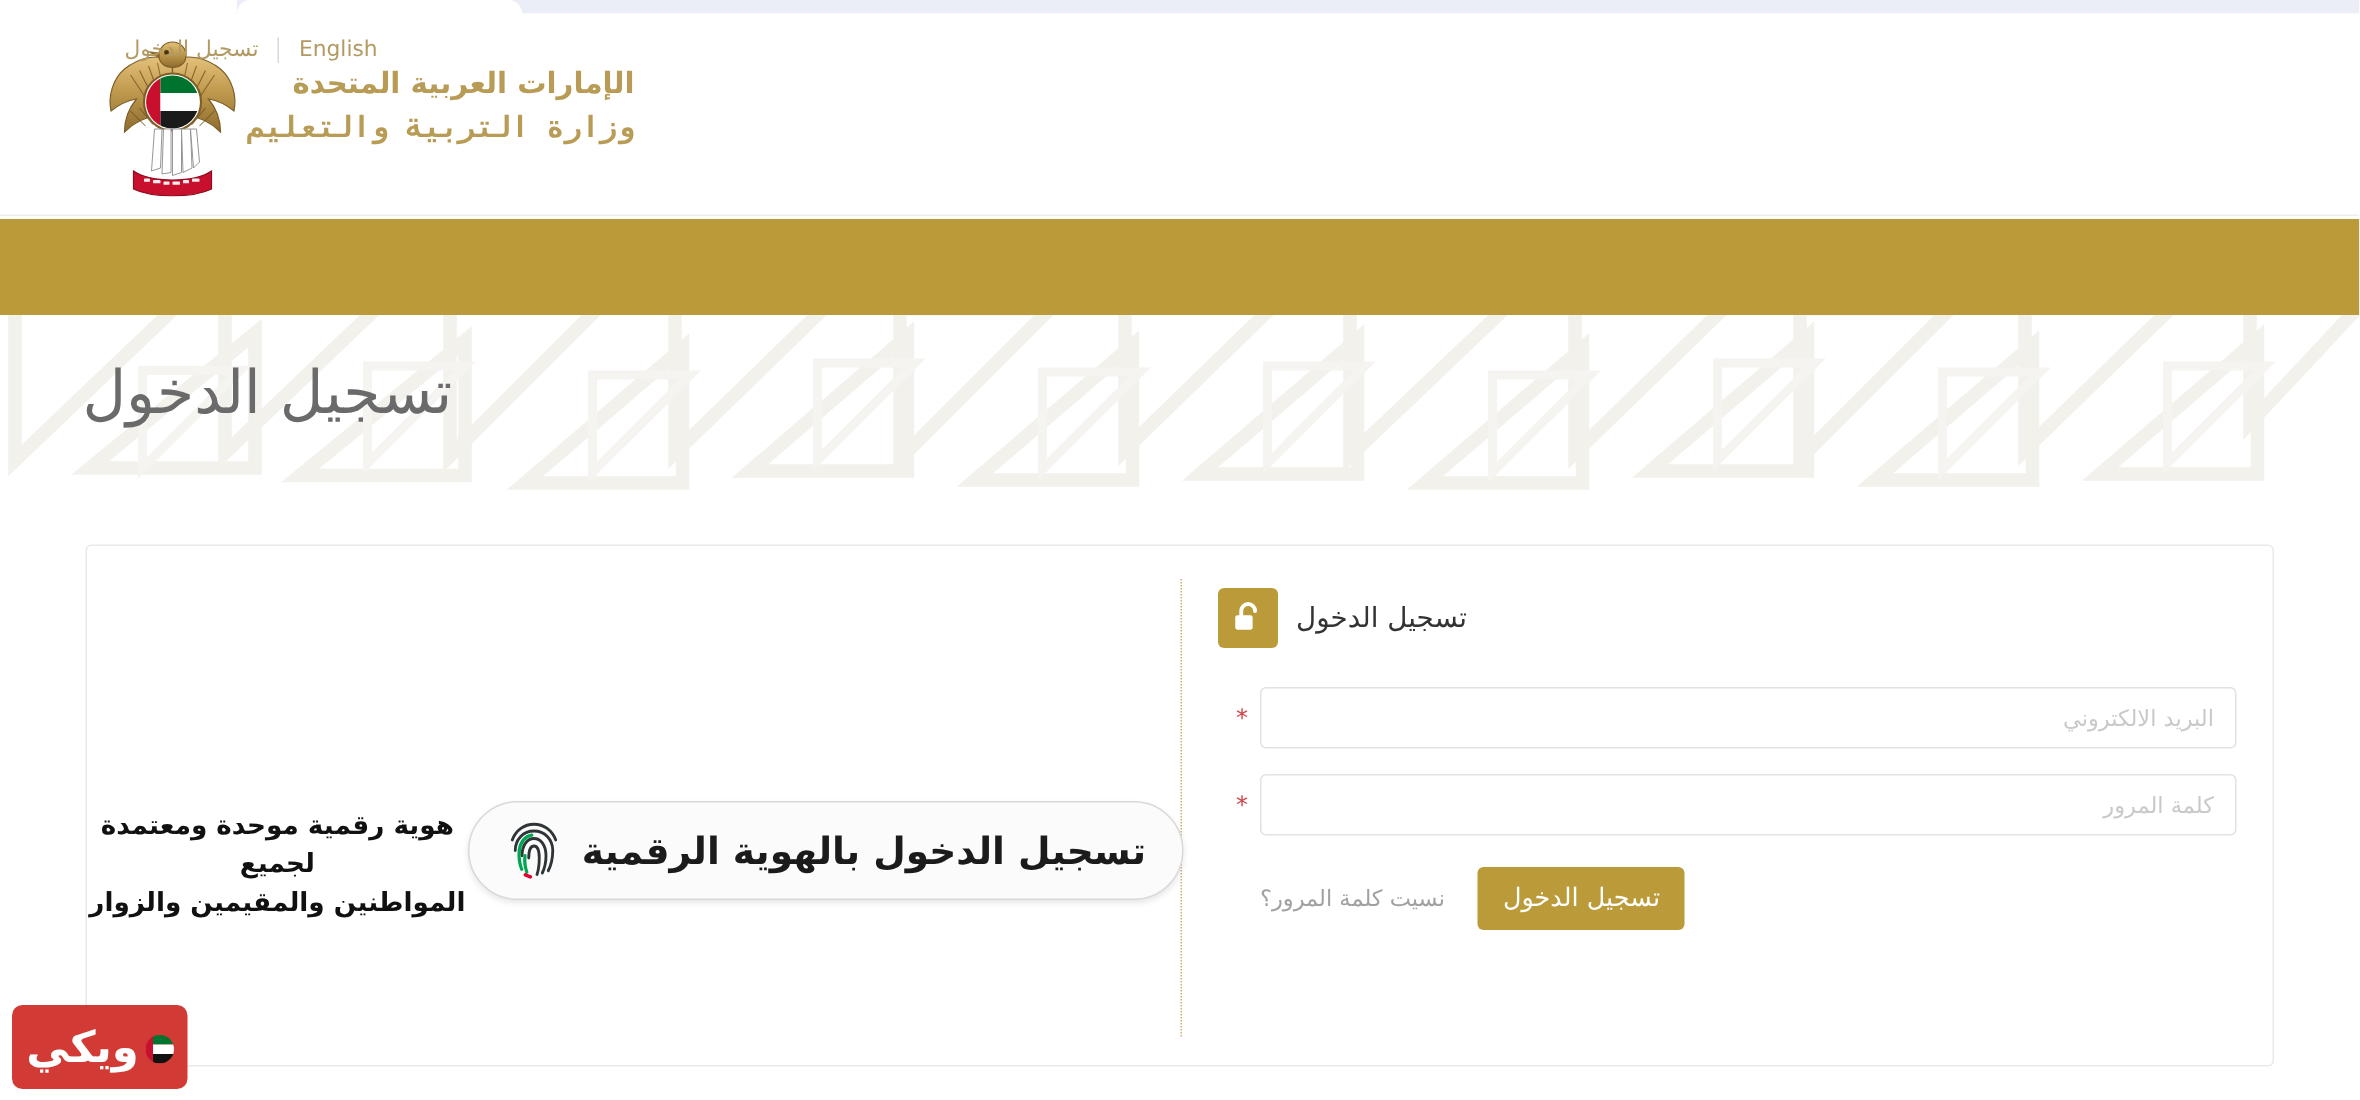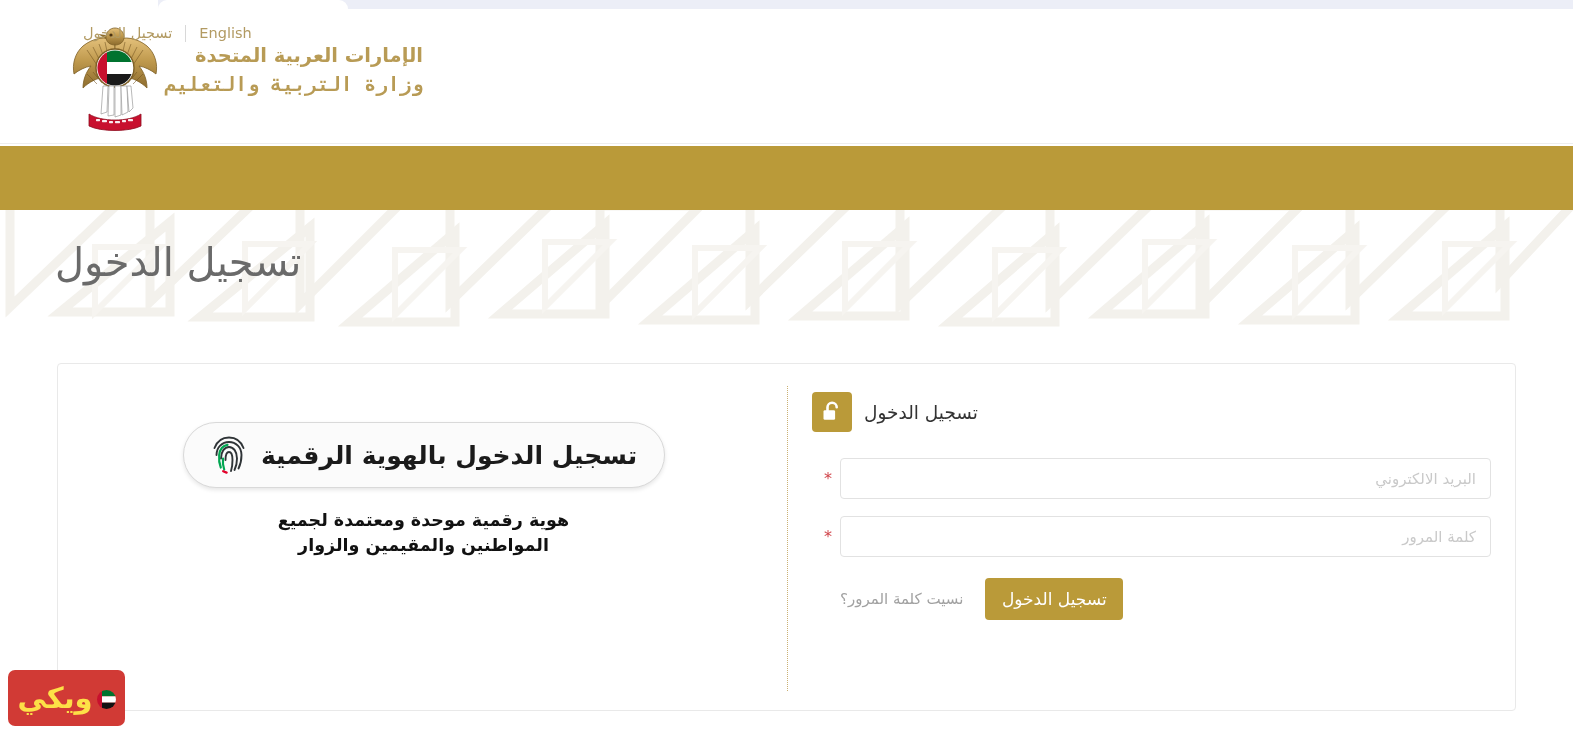--- a/index.html
+++ b/index.html
@@ -318,21 +318,21 @@
     white-space: nowrap;
   }
 
   
   .pass-col {
     position: absolute;
     top: 0; left: 0;
     width: 731px;
     height: 348px;
     display: flex;
-    flex-direction: column;
+    flex-direction: row;
     align-items: center;
     justify-content: flex-start;
     padding-top: 58px;
   }
 
   .uaepass-btn {
     width: 482px;
     height: 66px;
     background: #fbfbfb;
     border: 1px solid #d9d9d9;
@@ -382,21 +382,21 @@
     background: #d13a35;
     border-radius: 7px;
     display: flex;
     align-items: center;
     justify-content: center;
     gap: 4px;
     flex-direction: row-reverse;
     z-index: 20;
   }
   .wiki-text {
-    color: #fde047;
+    color: #ffffff;
     font-size: 29px;
     font-weight: 700;
     direction: rtl;
     line-height: 1;
     letter-spacing: -1px;
   }
   .wiki-flag {
     width: 19px;
     height: 19px;
     border-radius: 50%;

